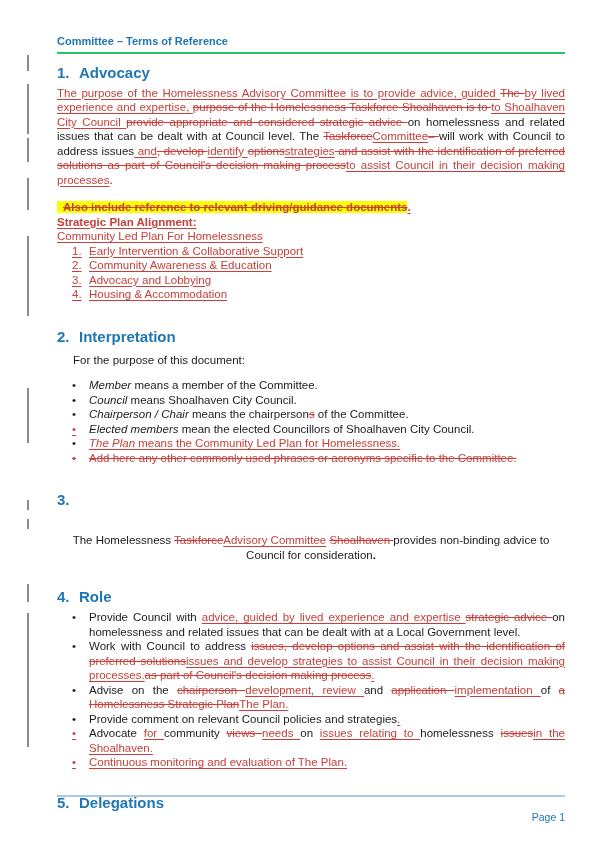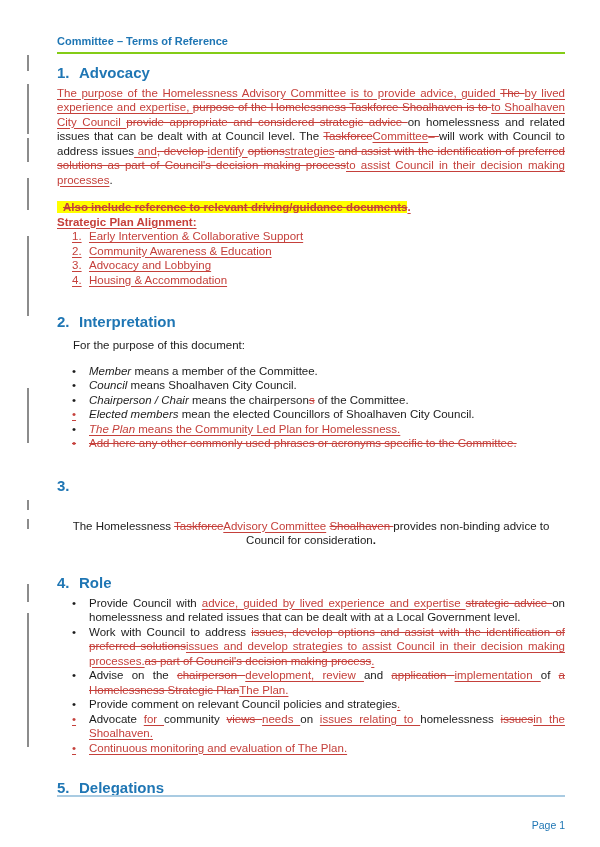--- a/index.html
+++ b/index.html
@@ -9,21 +9,21 @@
     background:#ffffff;
     font-family:"Liberation Sans", sans-serif;
     font-size:11.5px;
     line-height:14.5px;
     color:#1c1c1c;
     overflow:hidden;
   }
   .doc-header{
     margin:34px 35px 0 57px;
     padding-bottom:3px;
-    border-bottom:2px solid #84cc16;
+    border-bottom:2px solid #22c55e;
     color:#1f76b4;
     font-weight:700;
     font-size:11px;
   }
   .content{margin:0 35px 0 57px;}
   .sec-h{display:flex;color:#1f76b4;font-size:15px;font-weight:700;line-height:18px;}
   .sec-h .num{flex:0 0 22px;}
   .h-purpose{margin-top:10px;}
   .p-purpose{margin-top:4px;text-align:justify;}
   .p-note{margin-top:13px;}
@@ -49,21 +49,21 @@
   .r-insb{color:#c5403b;text-decoration:underline;text-underline-offset:2px;font-weight:700;}
   .r-del{color:#c5403b;text-decoration:line-through;}
   .r-delhlb{color:#c5403b;text-decoration:line-through;font-weight:700;background:#ffff00;padding-left:6px;}
   .m-n{color:#1c1c1c;}
   .m-ins{color:#c5403b;text-decoration:underline;text-underline-offset:2px;}
   .m-del{color:#c5403b;text-decoration:line-through;}
   .change-bar{position:absolute;left:27px;width:2px;background:#8c8c8c;}
   .doc-footer{
     position:absolute;left:57px;right:35px;top:795px;
     border-top:2px solid #a9cbe2;
-    padding-top:21px;
+    padding-top:13px;
     text-align:right;
     color:#1f76b4;
     font-size:10.5px;
   }
 </style>
 </head>
 <body>
 
 <div class="page">
 
@@ -82,20 +82,21 @@
 
   <div class="content">
 
     <div class="sec-h h-purpose">
       <span class="num">1.</span>
       <span>Advocacy</span>
     </div>
     <div class="p-purpose"><span class="r-ins">The purpose of the Homelessness Advisory Committee is to provide advice, guided </span><span class="r-del">The </span><span class="r-ins">by lived experience and expertise, </span><span class="r-del">purpose of the Homelessness Taskforce Shoalhaven is to </span><span class="r-ins">to Shoalhaven City Council </span><span class="r-del">provide appropriate and considered strategic advice </span><span class="r-n">on homelessness and related issues that can be dealt with at Council level. The </span><span class="r-del">Taskforce</span><span class="r-ins">Committee</span><span class="r-del">– </span><span class="r-ins"> </span><span class="r-n">will work with Council to address issues</span><span class="r-ins"> and</span><span class="r-del">, develop </span><span class="r-ins">identify </span><span class="r-del">options</span><span class="r-ins">strategies</span><span class="r-del"> and assist with the identification of preferred solutions as part of Council's decision making process</span><span class="r-ins">to assist Council in their decision making processes</span><span class="r-n">.</span></div>
     <div class="p-note"><span class="r-delhlb">Also include reference to relevant driving/guidance documents</span><span class="r-insb">.</span></div>
     <div><span class="r-insb">Strategic Plan Alignment:</span></div>
+    <div><span class="r-ins">Community Led Plan For Homelessness</span></div>
     <div class="li-list">
         <div class="li-row">
           <span class="li-marker m-ins">1.</span>
           <div class="li-text"><span class="r-ins">Early Intervention &amp; Collaborative Support</span></div>
         </div>
         <div class="li-row">
           <span class="li-marker m-ins">2.</span>
           <div class="li-text"><span class="r-ins">Community Awareness &amp; Education</span></div>
         </div>
         <div class="li-row">

